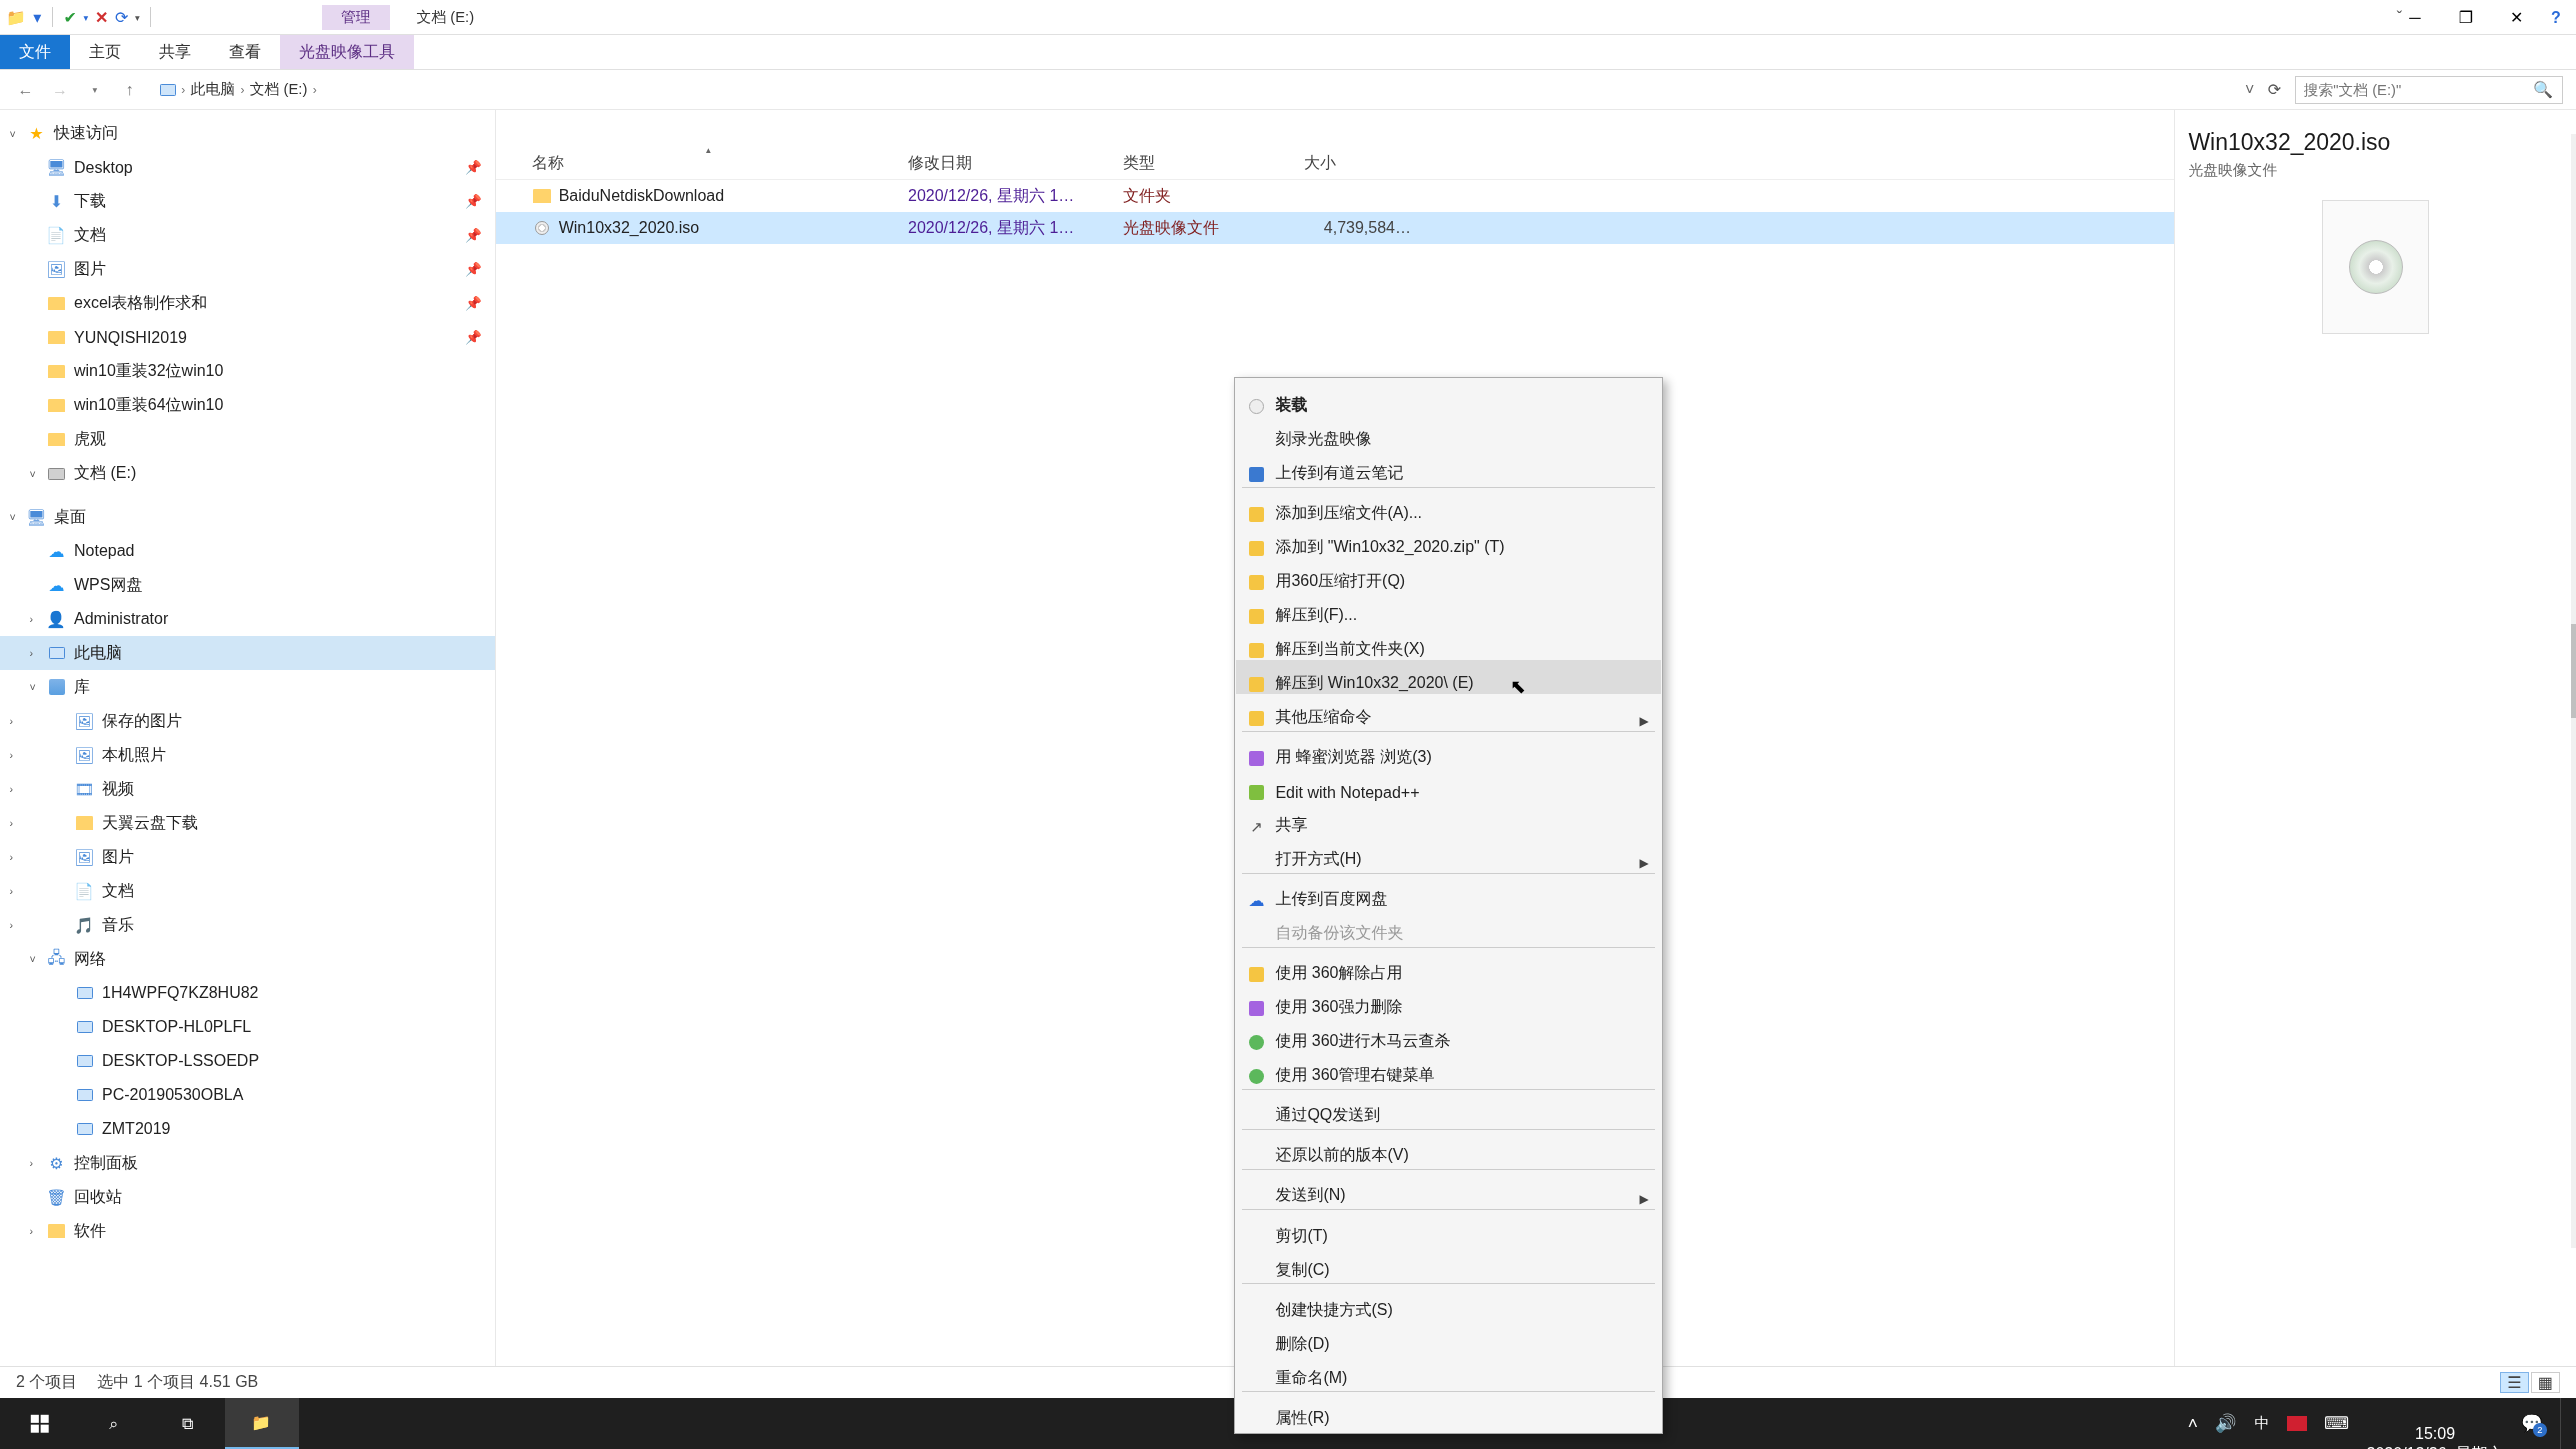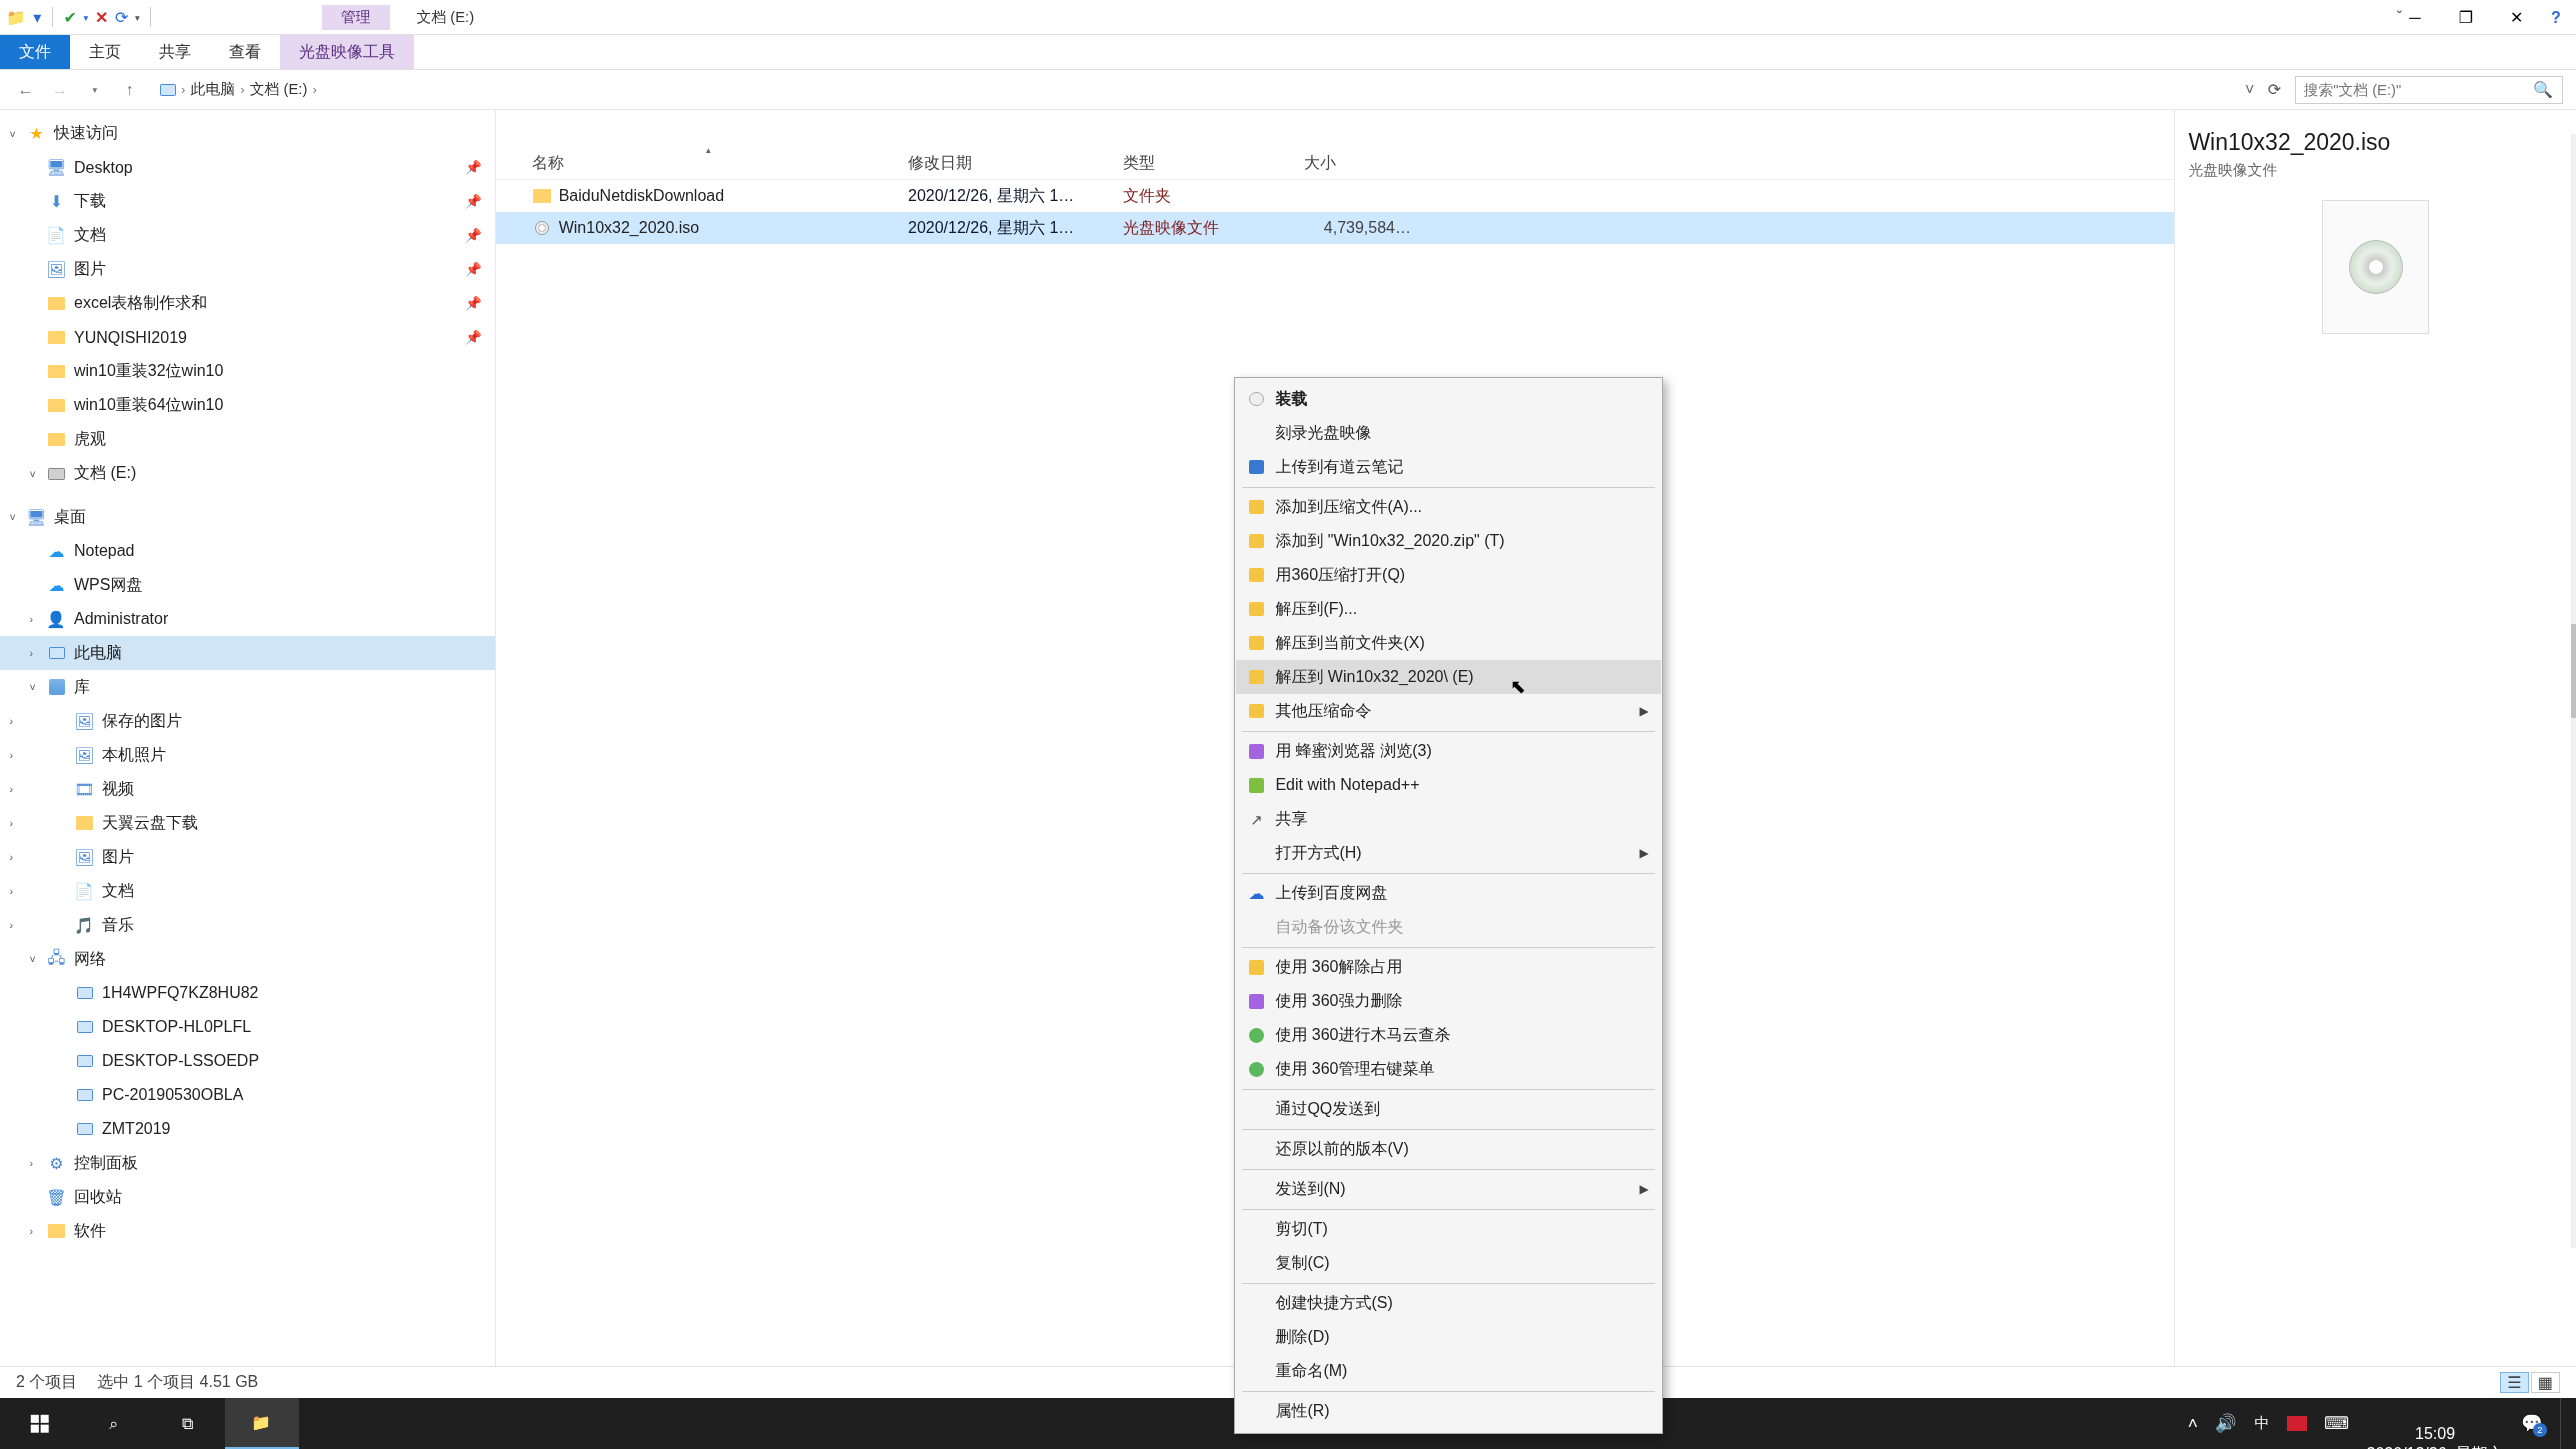--- a/index.html
+++ b/index.html
@@ -59,28 +59,28 @@
 .filelist .headers { height: 32px; display: flex; align-items: center; border-bottom: 0.7px solid #eee; padding-left: 36px; gap:0; font-size:14.8px; color:#444; }
 .filelist .headers .h-name { width: 376px; position:relative;}
 .filelist .headers .h-name::after{ content:"▴"; font-size:9.4px; color:#666; position:absolute; top:-9.4px; left:174px;}
 .filelist .headers .h-date { width: 215px; }
 .filelist .headers .h-type { width: 181px; }
 .filelist .headers .h-size { width: 134px; }
 .filelist .row { height: 32px; display: flex; align-items: center; padding-left: 16px; font-size:14.8px; color:#222;}
 .filelist .row.selected { background: #cde8ff; }
 .filelist .row .rcell-icon { width:20px; display:flex; align-items:center; justify-content:center; margin-right:0;}
 .filelist .row .rcell-name { width: 376px; display:flex; align-items:center; gap:6.7px;}
-.filelist .row .rcell-date { width: 215px; color:#0f172a;}
+.filelist .row .rcell-date { width: 215px; color:#4c1d95;}
 .filelist .row .rcell-type { width: 181px; color:#7f1d1d;}
 .filelist .row .rcell-size { width: 134px; text-align:right; padding-right:27px; color:#444;}
 .iso-ico { width:14.8px; height:14.8px; border:1.3px solid #999; border-radius:50%; background:radial-gradient(circle,#fff 30%,#ccc 31%,#ccc 50%,#eee 51%);}
 
 
 .context-menu { position: absolute; left: 738px; top: 229px; width: 429px; background: #f5f5f5; border: 0.7px solid #aaa; box-shadow: 4px 4px 9.4px rgba(0,0,0,.3); padding: 4px 1.3px; z-index: 100;}
-.context-menu .item { height: 34px; display: flex; align-items: center; padding: 0 13.4px 0 10.7px; font-size:14.8px; color:#222; gap:9.4px; position:relative;}
+.context-menu .item { height: 34px; display: flex; align-items: flex-end; padding: 0 13.4px 0 10.7px; font-size:14.8px; color:#222; gap:9.4px; position:relative;}
 .context-menu .item .cmicon { width:19px; height:19px; display:flex; align-items:center; justify-content:center;}
 .context-menu .item .arrow { position:absolute; right:12px; color:#444; font-size:12px;}
 .context-menu .item.bold .lbl { font-weight: bold; }
 .context-menu .item.hover { background: #dcdcdc; }
 .context-menu .item.disabled .lbl { color:#999; }
 .context-menu .sep { height:0.7px; background:#ccc; margin: 2.7px 5.4px; }
 .cm-box { width:14.8px; height:14.8px; border-radius:2px; }
 .cm-cd { width:14.8px; height:14.8px; border:1.3px solid #aaa; border-radius:50%; background:#eee;}
 .cm-blue { background:#3a79d0;}
 .cm-yellow { background:#f5c542;}

